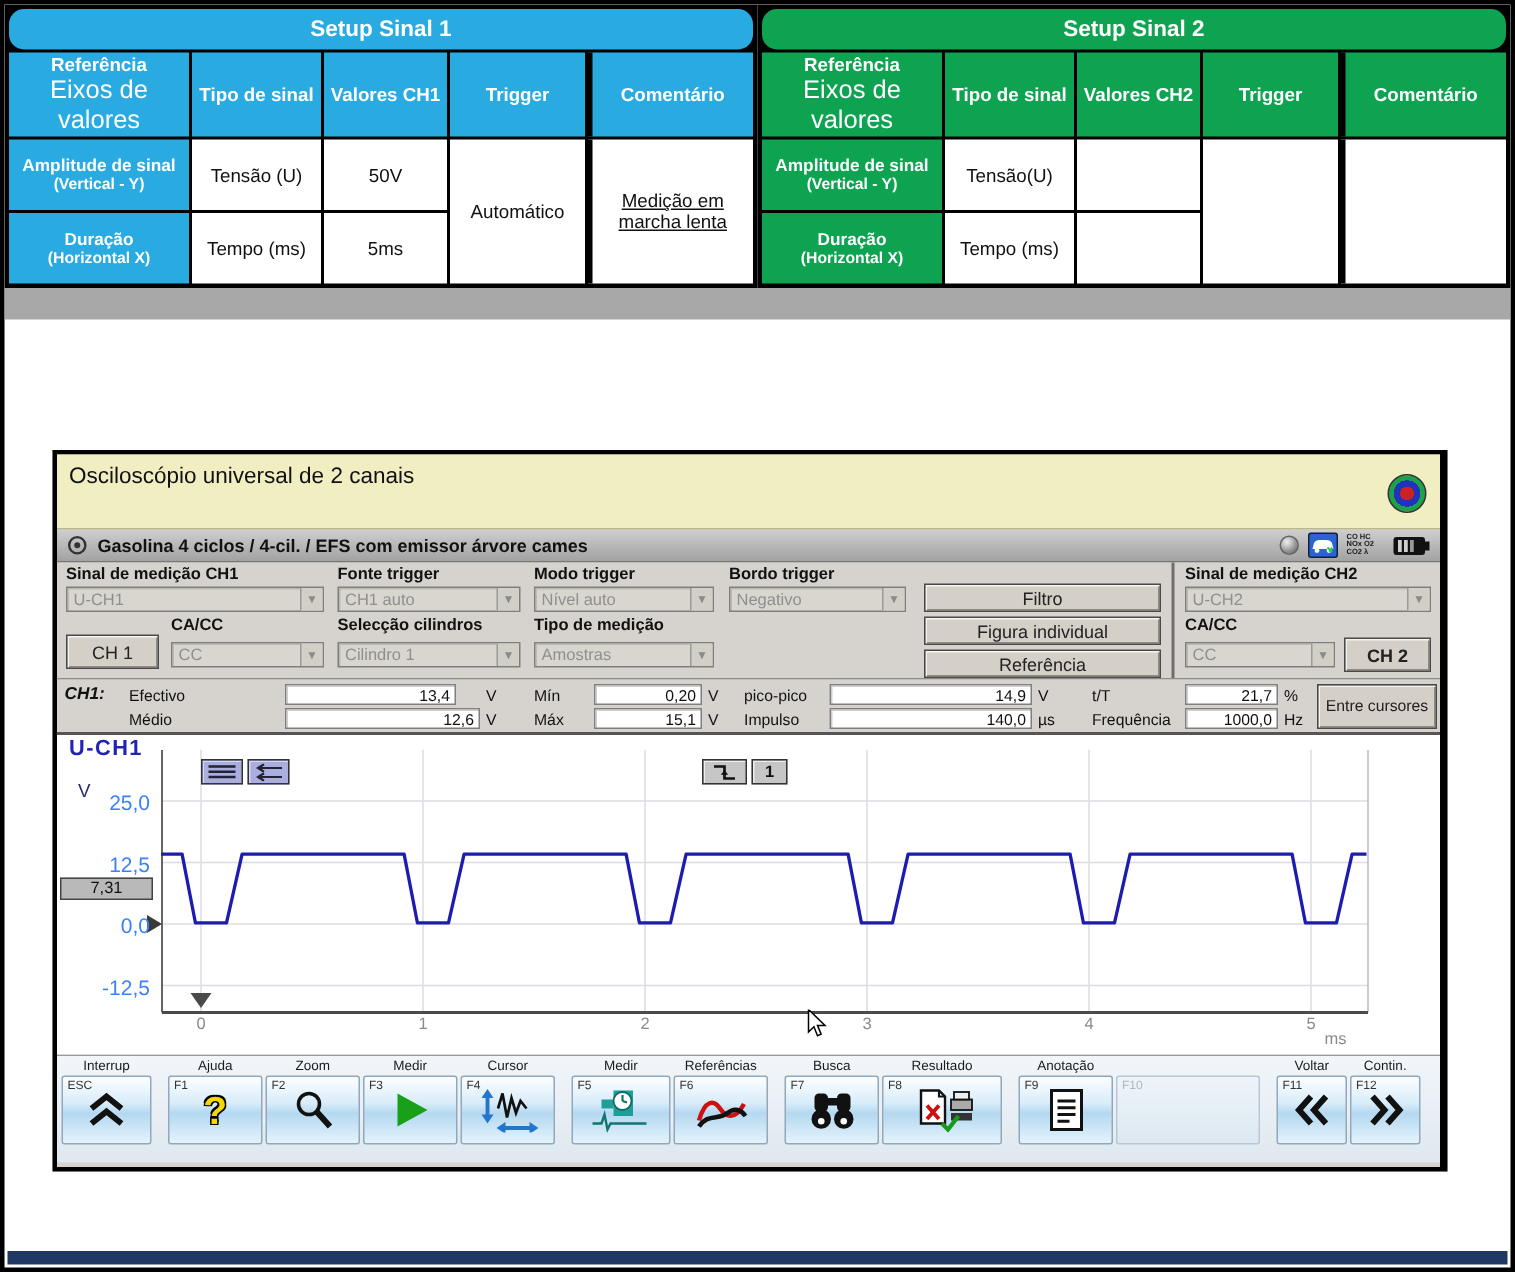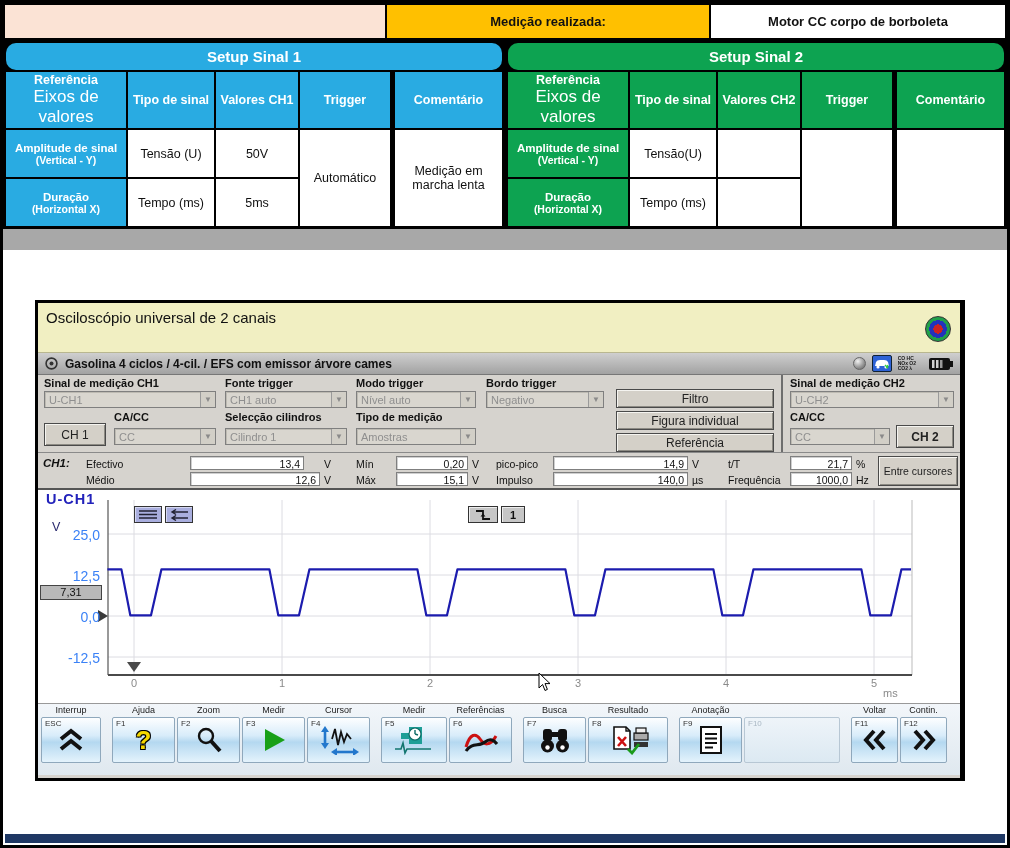--- a/index.html
+++ b/index.html
@@ -20,21 +20,21 @@
   .su-title { grid-column:1/-1; display:flex; align-items:center; justify-content:center; color:#fff; font-weight:bold; font-size:15px;border-radius:10px; }
   .s1 .su-accent { background:#29ABE2; }
   .s2 .su-accent { background:#0DA351; }
   .su-h { display:flex; flex-direction:column; align-items:center; justify-content:center; color:#fff; font-weight:bold; font-size:12.5px; text-align:center; padding:2px; }
   .su-h .h2 { font-weight:normal; font-size:17px; }
   .su-ref { display:flex; flex-direction:column; align-items:center; justify-content:center; color:#fff; font-weight:bold; font-size:11.5px; text-align:center; }
   .su-ref .r2 { font-size:10.5px; }
   .su-val { background:#fff; display:flex; align-items:center; justify-content:center; font-size:12.5px; color:#111; text-align:center; padding:2px; }
   .thickL { border-left:3px solid #000; }
   .rspan { grid-row:3/5; }
-  .c4 { grid-column:4; } .c5 { grid-column:5; }
+  .c4 { grid-column:4; } .c5 { grid-column:5;text-decoration:underline; }
 
   .gray-band { height:21px; background:#A8A8A8; }
 
   
   .scope { position:absolute; left:32px; top:297px; width:930px; height:481px; border:3px solid #000; border-right-width:5px; background:#D6D3CE; }
   .titlebar { position:relative; height:50px; background:#F1EFC2; border-bottom:1px solid #b9b790; padding:6px 8px; font-size:15px; color:#111; }
   .logo { position:absolute; right:9px; top:13px; width:26px; height:26px; border-radius:50%;
           background:radial-gradient(circle at 50% 50%, #cc2222 0 27%, #2233bb 27% 52%, #1fa04a 52% 100%); border:1px solid #333; }
   .statusbar { height:22px; background:linear-gradient(#cfcfcf,#a2a2a2); border-bottom:1px solid #777; display:flex; align-items:center; padding:0 6px; gap:6px; font-size:12px; font-weight:600; color:#111; }
   .statusbar .spacer { flex:1; }
@@ -85,25 +85,20 @@
   .gapL { margin-left:9px; }
   .q { font-size:26px; font-weight:bold; color:#f5d800; text-shadow:-1px -1px 0 #000,1px -1px 0 #000,-1px 1px 0 #000,1px 1px 0 #000; line-height:1; }
 
   .bottom-bar { position:absolute; left:2px; right:2px; bottom:2px; height:9px; background:#1F3864; }
 </style>
 </head>
 <body>
 
 <div class="page">
 
-  <div class="top-row">
-    <div class="top-cell top-pink"></div>
-    <div class="top-cell top-yellow">Medição realizada:</div>
-    <div class="top-cell top-white">Motor CC corpo de borboleta</div>
-  </div>
 
   <div class="setup-wrap">
     <div class="setup s1">
       <div class="su-title su-accent">Setup Sinal 1</div>
       <div class="su-h su-accent">
         <div class="h1">Referência</div>
         <div class="h2">Eixos de valores</div>
       </div>
       <div class="su-h su-accent">Tipo de sinal</div>
       <div class="su-h su-accent">Valores CH1</div>

